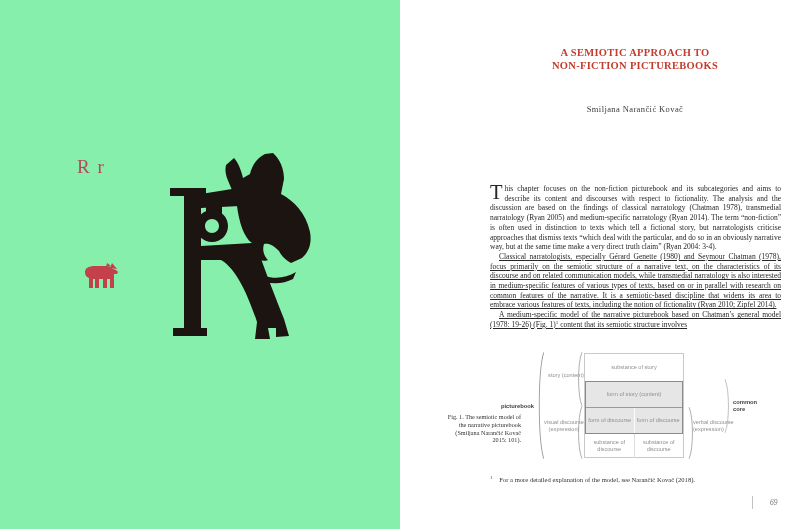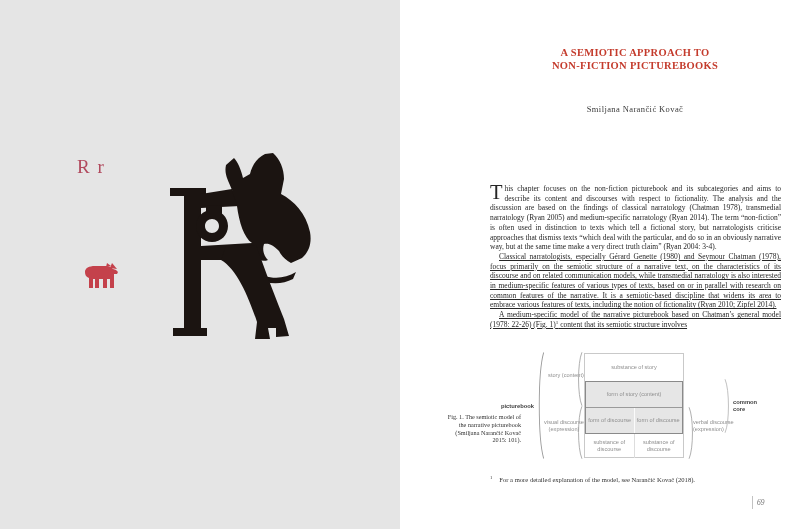--- a/index.html
+++ b/index.html
@@ -1,19 +1,19 @@
 <!DOCTYPE html>
 <html><head>
 <meta charset="utf-8">
 <style>
   html,body{margin:0;padding:0;background:#fff;}
   .spread{position:relative;width:800px;height:529px;overflow:hidden;
           font-family:"Liberation Serif", serif;}
   
-  .left-page{position:absolute;left:0;top:0;width:400px;height:529px;background:#e5e5e5;}
+  .left-page{position:absolute;left:0;top:0;width:400px;height:529px;background:#86efac;}
   .letter-pair{position:absolute;left:77px;top:156px;font-size:19px;line-height:22px;
                color:#b14a5e;letter-spacing:1.5px;}
   .big-initial{position:absolute;left:168px;top:150px;width:160px;height:192px;}
   .rhino{position:absolute;left:83px;top:262px;width:38px;height:28px;}
   
   .right-page{position:absolute;left:400px;top:0;width:456px;height:529px;background:#ffffff;}
   .chapter-title{position:absolute;top:46px;left:60px;width:350px;text-align:center;
                  font-weight:bold;font-size:10.5px;line-height:13px;color:#c43b2c;
                  letter-spacing:0.3px;}
   .author{position:absolute;top:104px;left:60px;width:350px;text-align:center;
@@ -47,21 +47,21 @@
   .white-cell:first-child{border-right:1px solid #ddd;}
   .brace{position:absolute;}
   .brace svg{display:block;width:100%;height:100%;}
   .lbl-center{text-align:center;}
   
   .fig-caption{position:absolute;top:413px;left:41px;width:80px;text-align:right;
                font-size:6.2px;line-height:7.8px;color:#333;}
   .footnote{position:absolute;top:474px;left:90px;width:291px;font-size:6.6px;
             line-height:8px;color:#333;}
   .fn-sup{font-size:4.6px;vertical-align:super;margin-right:7px;}
-  .folio{position:absolute;top:496px;left:352px;display:flex;align-items:center;gap:4px;}
+  .folio{position:absolute;top:496px;left:352px;display:flex;align-items:center;gap:17px;}
   .folio-bar{width:1px;height:13px;background:#c2c2c2;}
   .folio-num{font-style:italic;font-size:7.5px;color:#6f6f6f;}
 </style>
 </head>
 <body>
 
 <div class="spread">
 
   <div class="left-page">
     <div class="letter-pair">R r</div>
@@ -116,21 +116,21 @@
     <div class="chapter-title">
       <div>A SEMIOTIC APPROACH TO</div>
       <div>NON-FICTION PICTUREBOOKS</div>
     </div>
 
     <div class="author">Smiljana Narančić Kovač</div>
 
     <div class="body-text">
       <p><span class="dropcap">T</span><span>his chapter focuses on the non-fiction picturebook and its subcategories and aims to describe its content and discourses with respect to fictionality. The analysis and the discussion are based on the findings of classical narratology (Chatman 1978), transmedial narratology (Ryan 2005) and medium-specific narratology (Ryan 2014). The term “non-fiction” is often used in distinction to texts which tell a fictional story, but narratologists criticise approaches that dismiss texts “which deal with the particular, and do so in an obviously narrative way, but at the same time make a very direct truth claim” (Ryan 2004: 3-4).</span></p>
       <p class="indent">Classical narratologists, especially Gérard Genette (1980) and Seymour Chatman (1978), focus primarily on the semiotic structure of a narrative text, on the characteristics of its discourse and on related communication models, while transmedial narratology is also interested in medium-specific features of various types of texts, based on or in parallel with research on common features of the narrative. It is a semiotic-based discipline that widens its area to embrace various features of texts, including the notion of fictionality (Ryan 2010; Zipfel 2014).</p>
-      <p class="indent"><span>A medium-specific model of the narrative picturebook based on Chatman’s general model (1978: 22-26) (Fig. 1)</span><sup class="ref">1</sup><span> content that its semiotic structure involves</span></p>
+      <p class="indent"><span>A medium-specific model of the narrative picturebook based on Chatman’s general model (1978: 19-26) (Fig. 1)</span><sup class="ref">1</sup><span> content that its semiotic structure involves</span></p>
     </div>
 
     <div>
 
       <div class="abs fig-bold lbl-center" style="left:95px;top:403px;width:45px;">picturebook</div>
 
       <div class="brace" style="left:136px;top:352px;width:9px;height:107px;">
         <svg viewBox="0 0 10 100" preserveAspectRatio="none">
           <path d="M8.5,0.5 C2,20 2,80 8.5,99.5" fill="none" stroke="#9b9b9b" stroke-width="1"></path>
         </svg>

